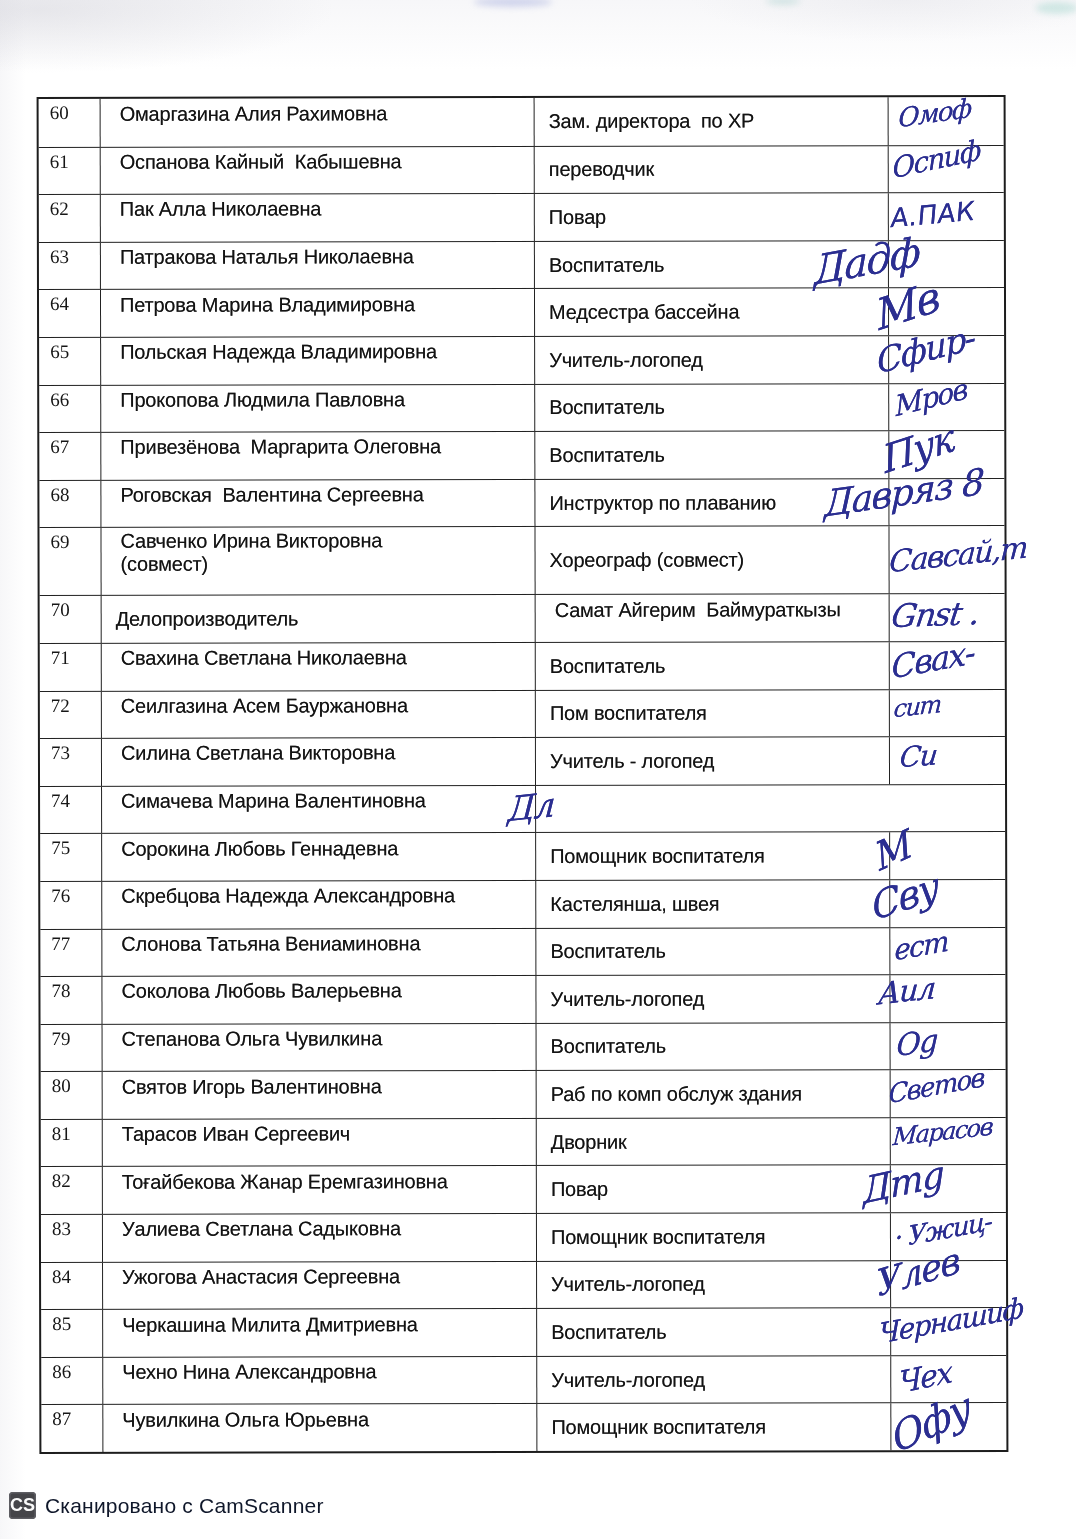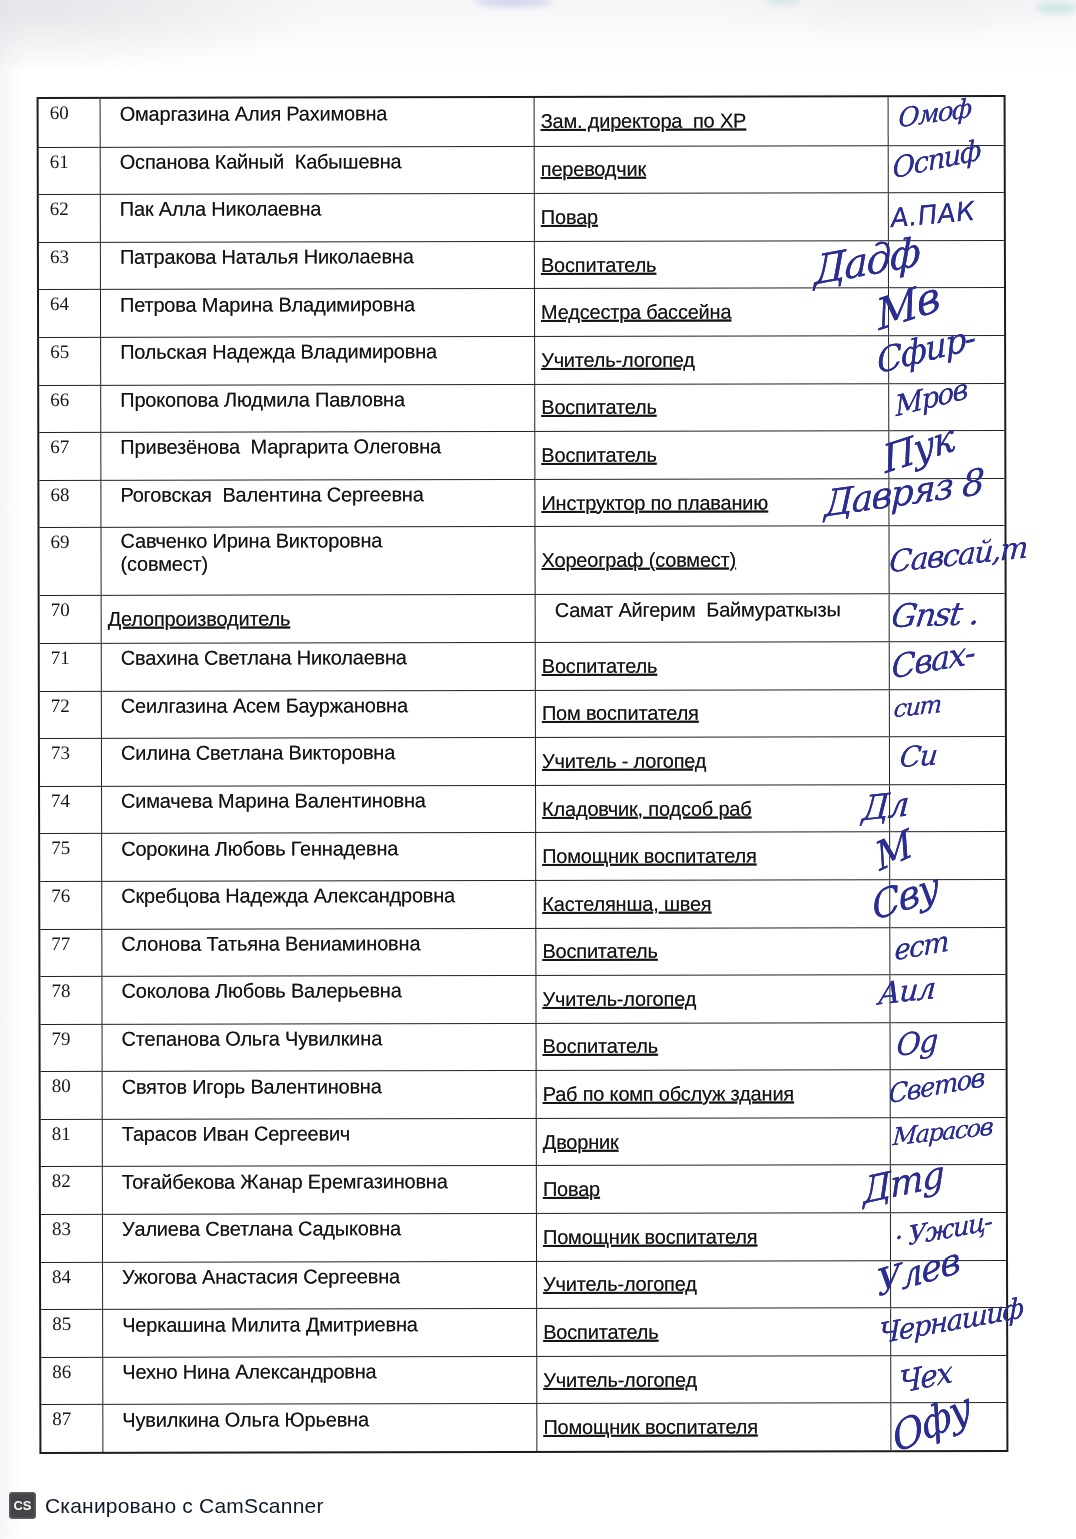--- a/index.html
+++ b/index.html
@@ -47,42 +47,42 @@
   }
   .cell.name,.cell.pos{
     display:flex;flex-direction:column;justify-content:center;
     font-size:20px;color:#131313;
     letter-spacing:-0.2px;
     text-shadow:0 0 0.55px rgba(20,20,20,0.65);
     line-height:1.15;
     white-space:pre-wrap;
   }
   .cell.name{border-left:1.5px solid #222;padding:2px 6px 19px 19px;}
-  .cell.pos{border-left:1.5px solid #222;padding:2px 4px 2px 6px;text-decoration:underline;}
+  .cell.pos{border-left:1.5px solid #222;padding:2px 4px 2px 14px;}
   .cell.sig{border-left:1.5px solid #222;position:relative;}
   .sig-scrawl{
     position:absolute;left:0;top:50%;
     font-family:"DejaVu Serif", serif;
     font-style:italic;
     color:#2b2e91;
     white-space:nowrap;
     letter-spacing:-1.5px;
     text-shadow:0 0 0.5px #2b2e91;
     transform-origin:left center;
     z-index:5;
     line-height:1;
   }
   .sig-scrawl.print{font-family:"DejaVu Sans", sans-serif;font-style:normal;letter-spacing:0.5px;}
 
   
   .watermark{position:absolute;left:9px;top:1492px;display:flex;align-items:center;gap:9px;}
   .cs-badge{
     width:27px;height:27px;background:#454549;border-radius:4px;
     display:flex;align-items:center;justify-content:center;
-    color:#fafafa;font-size:13px;font-weight:bold;
+    color:#fafafa;font-size:18px;font-weight:bold;
     font-family:"Liberation Sans", sans-serif;
     box-shadow:inset 0 0 0 1.5px #5d5d62;
   }
   .wm-text{font-size:21px;color:#0f172a;letter-spacing:0.2px;}
 </style>
 </head>
 <body>
 
 <div class="scan-wash"></div>
 <div class="smudge s1"></div>
@@ -212,21 +212,20 @@
     <div class="cell name">Силина Светлана Викторовна</div>
     <div class="cell pos">Учитель - логопед</div>
     <div class="cell sig">
       <span class="sig-scrawl" style="font-size: 28px; transform: translate(10px, calc(-50% - 2px)) rotate(-4deg) skewX(-10deg);">Си</span>
     </div>
   </div>
 
   <div class="t-row">
     <div class="cell num">74</div>
     <div class="cell name">Симачева Марина Валентиновна</div>
-    <div class="cell pos">Кладовчик, подсоб раб</div>
     <div class="cell sig">
       <span class="sig-scrawl" style="font-size: 34px; transform: translate(-28px, calc(-50% + 0px)) rotate(-6deg) skewX(-10deg);">Дл</span>
     </div>
   </div>
 
   <div class="t-row">
     <div class="cell num">75</div>
     <div class="cell name">Сорокина Любовь Геннадевна</div>
     <div class="cell pos">Помощник воспитателя</div>
     <div class="cell sig">

